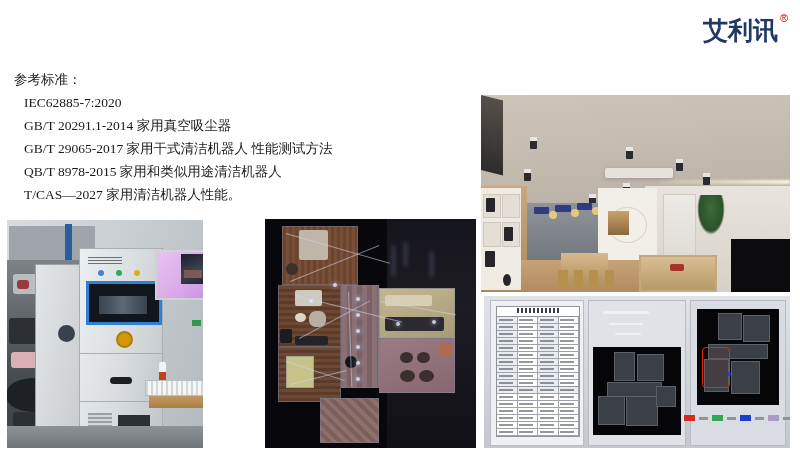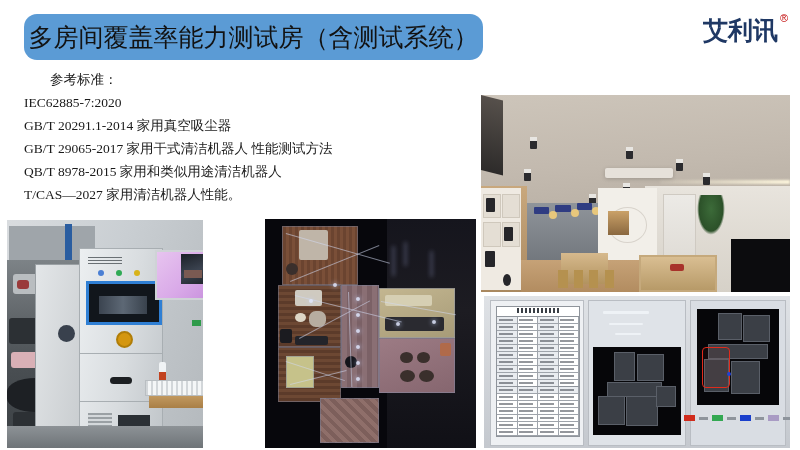--- a/index.html
+++ b/index.html
@@ -44,21 +44,20 @@
   .logo-reg{
     font-family:"Liberation Sans","DejaVu Sans",sans-serif;
     font-size:11px;color:#C00000;margin-left:2px;margin-top:-4px;
   }
 
   
   .refs{position:absolute;left:14px;top:70px;width:400px;}
   .refs .ref-head{
     font-size:13.5px;color:#1a1a1a;line-height:19px;margin-bottom:2px;
     font-family:"Liberation Serif","DejaVu Serif",serif;
-    margin-left:36px;
   }
   .refs .ref-line{
     font-size:13.5px;color:#1a1a1a;line-height:23px;padding-left:10px;
     white-space:nowrap;
     font-family:"Liberation Serif","DejaVu Serif",serif;
   }
 
   
   .photo{position:absolute;overflow:hidden;background:#222;}
 
@@ -203,23 +202,20 @@
     display:flex;gap:4px;align-items:center;}
   .ctrl-legend .sw{width:11px;height:6px;}
   .ctrl-legend .lb{width:9px;height:3px;background:#8e949c;}
   .ctrl-ceilstrip{position:absolute;background:#eef2f6;border-radius:1px;}
 </style>
 </head>
 <body>
 
 <div class="slide">
 
-  <div class="title-chip">
-    <span class="title-text">多房间覆盖率能力测试房（含测试系统）</span>
-  </div>
 
   <div class="logo">
     <span class="logo-cn">艾利讯</span>
     <span class="logo-reg">®</span>
   </div>
 
   <div class="refs">
     <div class="ref-head">参考标准：</div>
     <div class="ref-line">IEC62885-7:2020</div>
     <div class="ref-line">GB/T 20291.1-2014 家用真空吸尘器</div>

